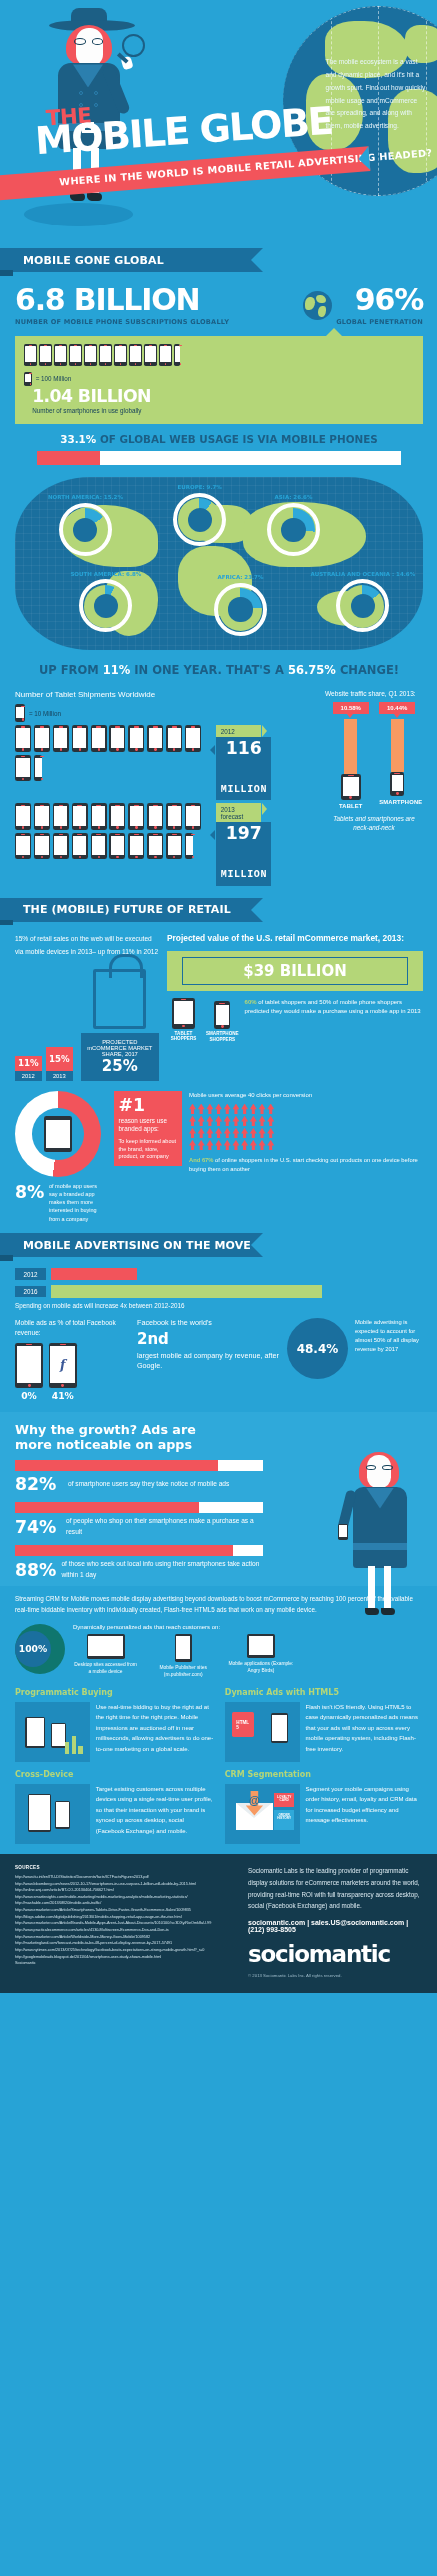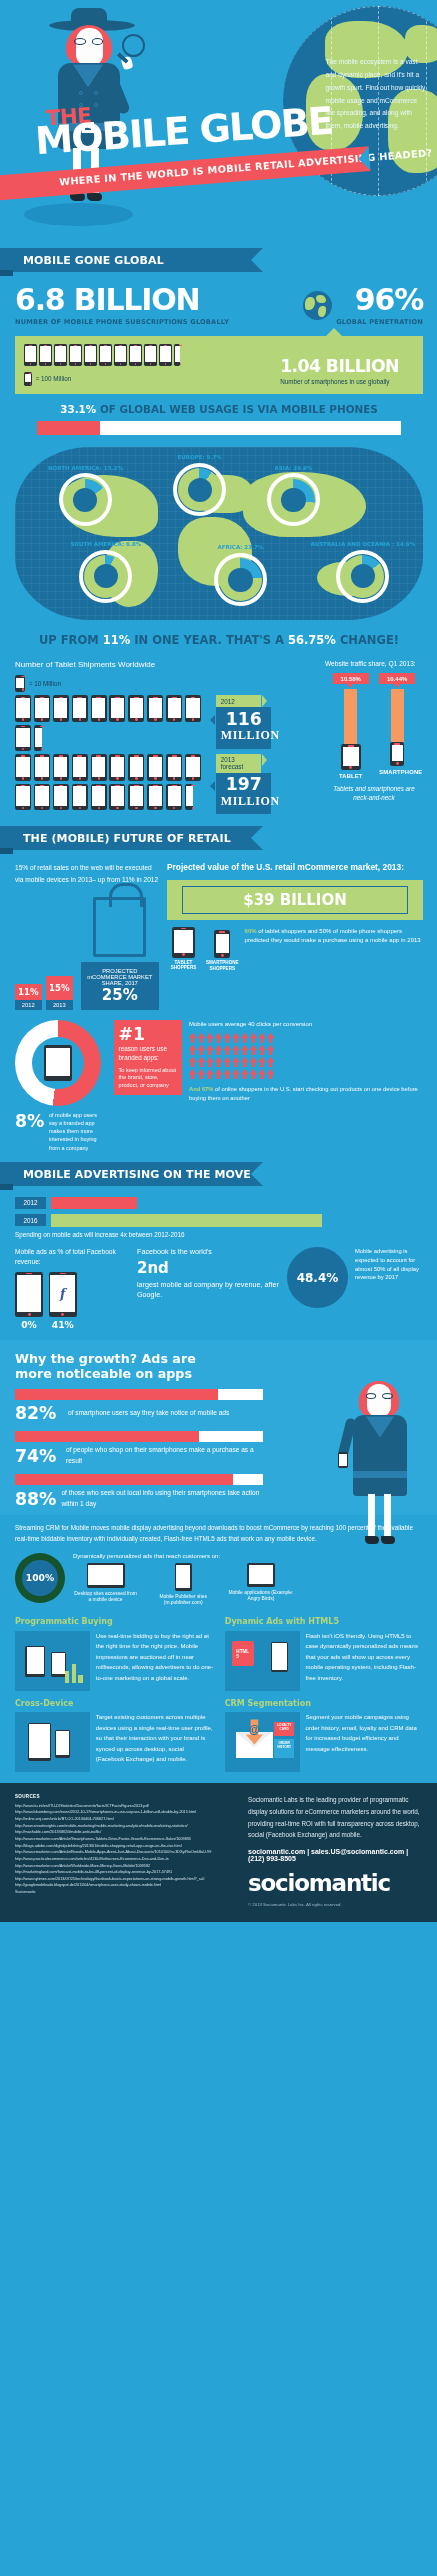--- a/index.html
+++ b/index.html
@@ -76,21 +76,21 @@
   .mgg { padding:12.7px 15px 0; }
   .big-row { display:flex; align-items:center; }
   .big-num { font-size:30px; font-weight:bold; letter-spacing:-1.2px; line-height:1; font-family:"DejaVu Sans", sans-serif; }
   .big-sub { font-size:6.6px; font-weight:bold; color:#1b5f86; letter-spacing:0.2px; margin-top:2.9px; font-family:"DejaVu Sans", sans-serif;}
   .mini-globe { width:29px; height:29px; border-radius:50%; background:#1b6f9e; position:relative; overflow:hidden; margin:0 4.6px; flex:none; }
   .mini-globe b { position:absolute; background:#b4d678; }
   .mini-globe b:nth-child(1){left:8%;top:22%;width:34%;height:46%;border-radius:50% 40% 60% 30%;}
   .mini-globe b:nth-child(2){left:46%;top:14%;width:34%;height:30%;border-radius:40% 60% 35% 55%;}
   .mini-globe b:nth-child(3){left:52%;top:52%;width:28%;height:40%;border-radius:50% 30% 55% 40%;}
 
-  .green-box { background:#b4d678; margin:10.4px 0 0; padding:8px 9.2px; position:relative; display:flex; align-items:flex-end; }
+  .green-box { background:#b4d678; margin:10.4px 0 0; padding:8px 9.2px; position:relative; display:flex; align-items:flex-start;flex-direction:column; }
   .green-box:before { content:""; position:absolute; right:81px; top:-7.5px; border-left:8.6px solid transparent; border-right:8.6px solid transparent; border-bottom:8px solid #b4d678; }
   .phone-grid { display:flex; flex-wrap:wrap; gap:2.3px; width:248px; }
   .ph { width:12.7px; height:22px; background:#2a333a; border-radius:1.7px; position:relative; flex:none; }
   .ph i { position:absolute; left:1.2px; top:2.3px; right:1.2px; bottom:3.5px; background:#fff; border-radius:0.6px; }
   .ph:before { content:""; position:absolute; left:4.6px; top:0.9px; width:3.5px; height:0.9px; background:#f2545b; border-radius:0.6px; }
   .ph:after { content:""; position:absolute; left:5.5px; bottom:0.9px; width:1.7px; height:1.7px; background:#f2545b; border-radius:50%; }
   .ph.half { width:6.3px; }
   .ph.half i { right:0; }
   .gb-right { margin-left:8px; flex:1; }
   .gb-right .n { font-size:17.3px; font-weight:bold; letter-spacing:-0.6px; font-family:"DejaVu Sans", sans-serif;}
@@ -133,21 +133,21 @@
   .tp:before { content:""; position:absolute; left:5.8px; top:1.2px; width:4.6px; height:1.2px; background:#f2545b; border-radius:0.6px; }
   .tp:after { content:""; position:absolute; left:7px; bottom:1.2px; width:2.3px; height:2.3px; background:#f2545b; border-radius:50%; }
   .tp.half { width:8px; }
   .tp.half i { right:0; }
   .flag { position:relative; width:55px; flex:none; margin-left:2.3px; }
   .flag .yr { background:#b4d678; color:#17435c; font-size:6.3px; padding:2.3px 4.6px; position:relative; width:45px; }
   .flag .yr:after { content:""; position:absolute; right:-5.8px; top:0; border-top:6.6px solid transparent; border-bottom:6.6px solid transparent; border-left:5.8px solid #b4d678; }
   .flag .box { background:#1a6f9e; padding:3.5px 4.6px 5.8px; text-align:center; position:relative; }
   .flag .box:before { content:""; position:absolute; left:-5.8px; top:8px; border-top:5.2px solid transparent; border-bottom:5.2px solid transparent; border-right:5.8px solid #1a6f9e; }
   .flag .box .n { font-size:17.3px; font-weight:bold; line-height:1; font-family:"DejaVu Sans", sans-serif; }
-  .flag .box .u { font-size:12px; font-weight:bold; letter-spacing:0.6px; font-family:Liberation Serif, serif;}
+  .flag .box .u { font-size:10px; font-weight:bold; letter-spacing:0.6px; font-family:Liberation Mono, monospace;margin-top:26px;}
   .tab-right { width:98px; margin-left:5.8px; }
   .tab-right h4 { font-size:6.6px; font-weight:normal; margin-bottom:5.8px; }
   .traffic { display:flex; gap:10.4px; justify-content:center; }
   .tcol { text-align:center; width:36px; }
   .tcol .bub { background:#f2545b; font-size:6px; padding:2.9px 2.3px; position:relative; margin-bottom:4.6px; font-weight:bold;}
   .tcol .bub:after { content:""; position:absolute; left:50%; margin-left:-3.5px; bottom:-4px; border-left:3.5px solid transparent; border-right:3.5px solid transparent; border-top:4px solid #f2545b; }
   .tcol .bar { width:12.7px; background:#f79a62; margin:0 auto; }
   .tcol .dev { margin:0 auto; background:#2a333a; border-radius:2.3px; position:relative; }
   .tcol .dev i { position:absolute; left:1.7px; top:3.5px; right:1.7px; bottom:4.6px; background:#fff; }
   .tcol .dev:before{content:"";position:absolute;left:50%;margin-left:-2.9px;top:1.4px;width:5.8px;height:1.2px;background:#f2545b;border-radius:0.6px;}
@@ -248,21 +248,21 @@
   .lady2 .phone i{position:absolute;inset:1.2px 1.2px 2.3px;background:#fff;}
   .lady2 .leg { position:absolute; top:116px; width:7px; height:45px; background:#fff; }
   .lady2 .leg.l{left:30px;} .lady2 .leg.r{left:46px;}
   .lady2 .shoe { position:absolute; top:158px; width:14px; height:7.5px; background:#1c2b33; border-radius:0 5.2px 5.2px 5.8px; }
   .lady2 .shoe.l{left:26.5px;} .lady2 .shoe.r{left:43px;}
 
   
   .crm { padding:0 15px 0; }
   .crm p.lead { font-size:6.3px; line-height:1.8; margin:7px 0 8px; }
   .crm-top { display:flex; gap:8px; align-items:flex-start; }
-  .crm-globe { width:50px; height:50px; border-radius:50%; background:#14532d; position:relative; flex:none; display:flex; align-items:center; justify-content:center; }
+  .crm-globe { width:50px; height:50px; border-radius:50%; background:#0f766e; position:relative; flex:none; display:flex; align-items:center; justify-content:flex-start; }
   .crm-globe .inner { width:36px; height:36px; border-radius:50%; background:#1a6f9e; color:#fff; display:flex; align-items:center; justify-content:center; font-size:9.2px; font-weight:bold; font-family:"DejaVu Sans", sans-serif;}
   .crm-right { flex:1; }
   .crm-right .cap { font-size:6px; margin-bottom:4.6px; }
   .crm-devs { display:flex; gap:12.7px; }
   .crm-dev { text-align:center; width:65px; }
   .crm-dev .scr { background:#2a333a; border-radius:1.7px; position:relative; margin:0 auto; }
   .crm-dev .scr i { position:absolute; inset:1.7px 1.7px 2.9px; background:#fff; }
   .crm-dev .t { font-size:4.9px; line-height:1.3; margin-top:2.9px; }
 
   .quad { display:grid; grid-template-columns:1fr 1fr; gap:0 11.5px; margin-top:10.4px; }

